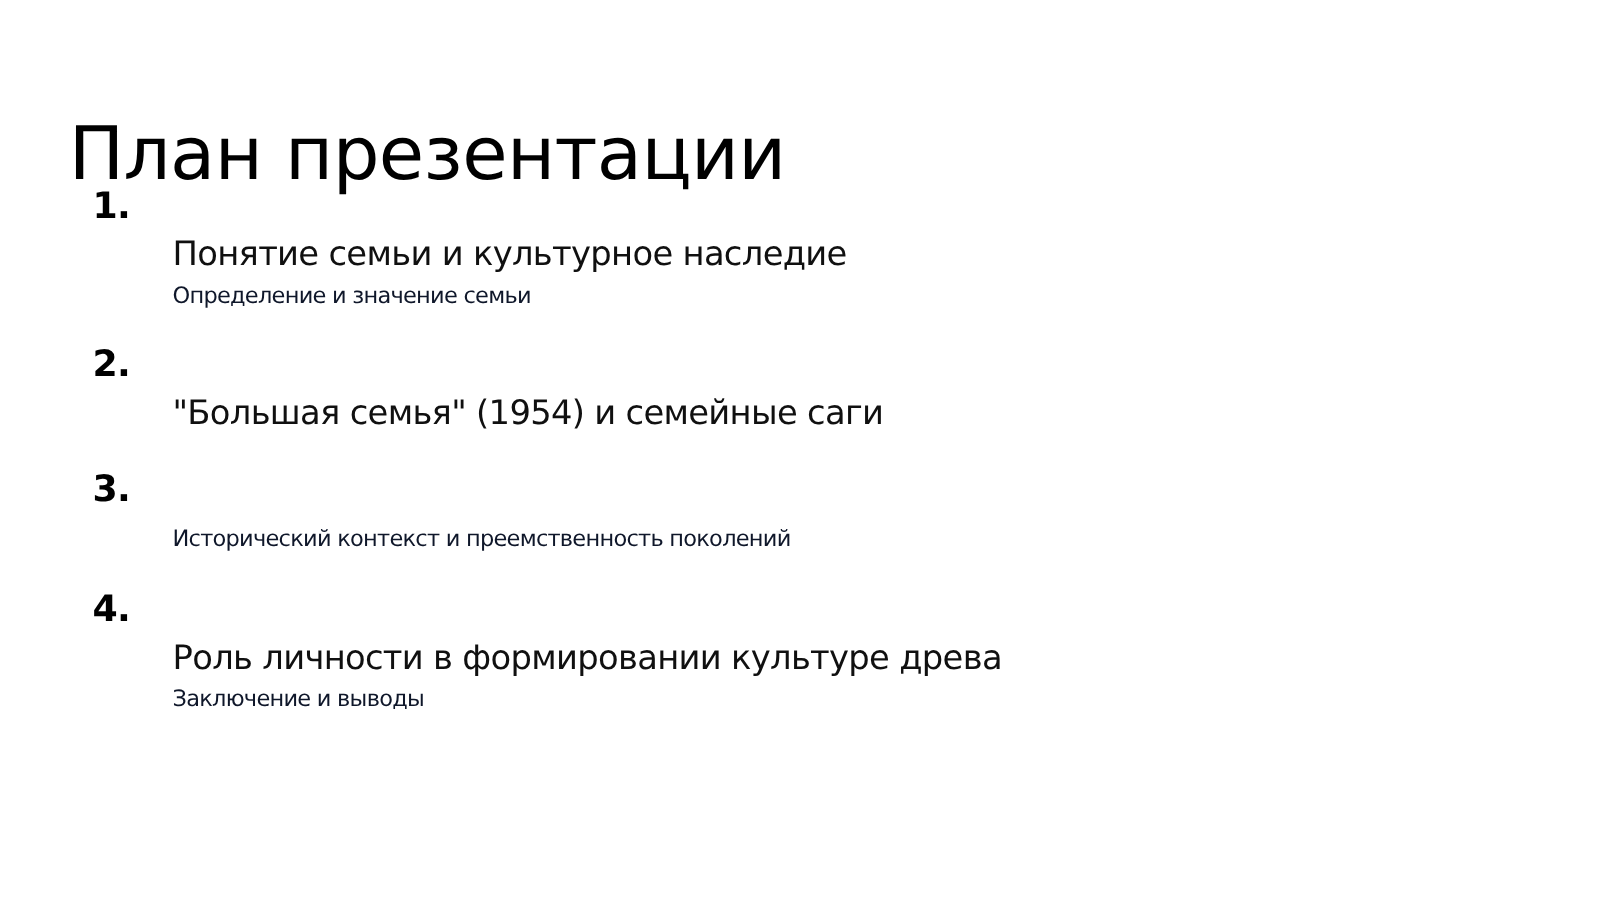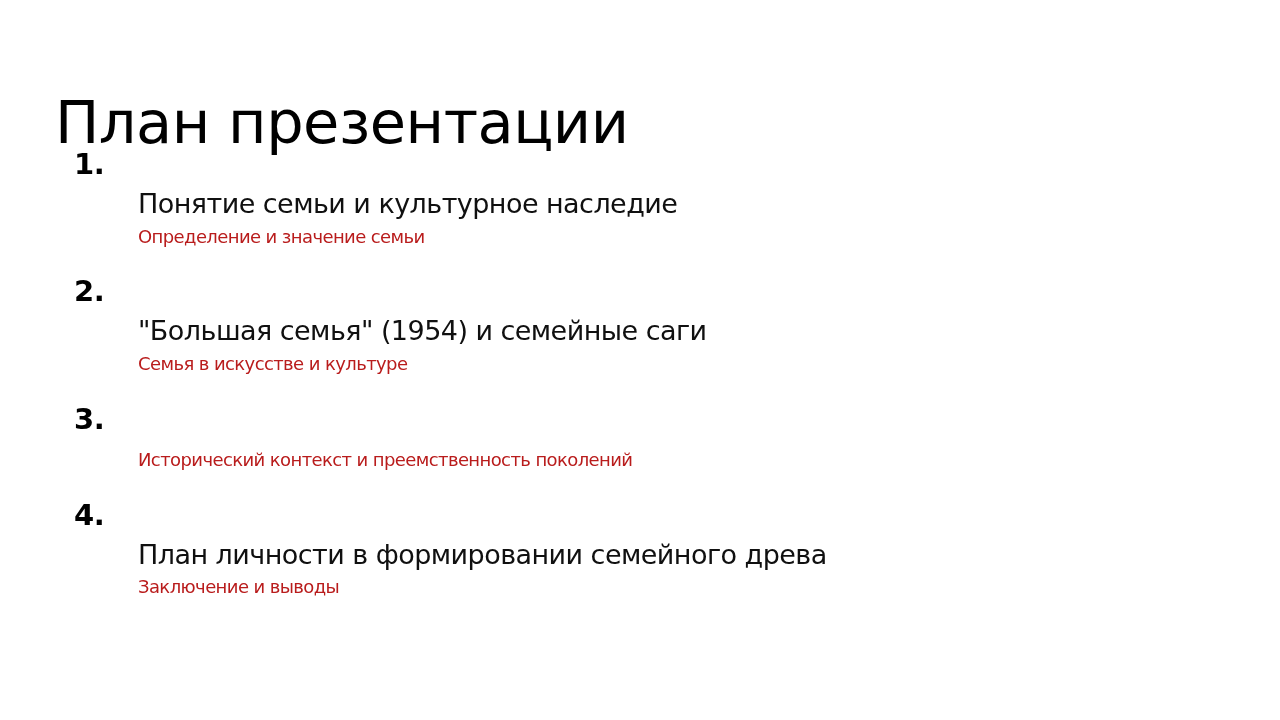--- a/index.html
+++ b/index.html
@@ -74,21 +74,21 @@
     color: #101010;
     line-height: 1.18;
     letter-spacing: -0.55px;
     white-space: nowrap;
   }
   .item-subtitle {
     margin-top: 6px;
     font-family: "DejaVu Sans", sans-serif;
     font-size: 18px;
     font-weight: 400;
-    color: #b91c1c;
+    color: #0f172a;
     line-height: 1.2;
     letter-spacing: -0.6px;
     white-space: nowrap;
   }
 </style>
 </head>
 <body>
 
 <div class="slide">
 
@@ -101,33 +101,32 @@
       <div class="item-body">
         <div class="item-heading">Понятие семьи и культурное наследие</div>
         <div class="item-subtitle">Определение и значение семьи</div>
       </div>
     </li>
 
     <li class="agenda-item">
       <div class="item-number">2.</div>
       <div class="item-body">
         <div class="item-heading">"Большая семья" (1954) и семейные саги</div>
-        <div class="item-subtitle">Семья в искусстве и культуре</div>
       </div>
     </li>
 
     <li class="agenda-item">
       <div class="item-number">3.</div>
       <div class="item-body">
         <div class="item-subtitle">Исторический контекст и преемственность поколений</div>
       </div>
     </li>
 
     <li class="agenda-item">
       <div class="item-number">4.</div>
       <div class="item-body">
-        <div class="item-heading">План личности в формировании семейного древа</div>
+        <div class="item-heading">Роль личности в формировании культуре древа</div>
         <div class="item-subtitle">Заключение и выводы</div>
       </div>
     </li>
 
   </ol>
 </div>
 
 </body></html>

